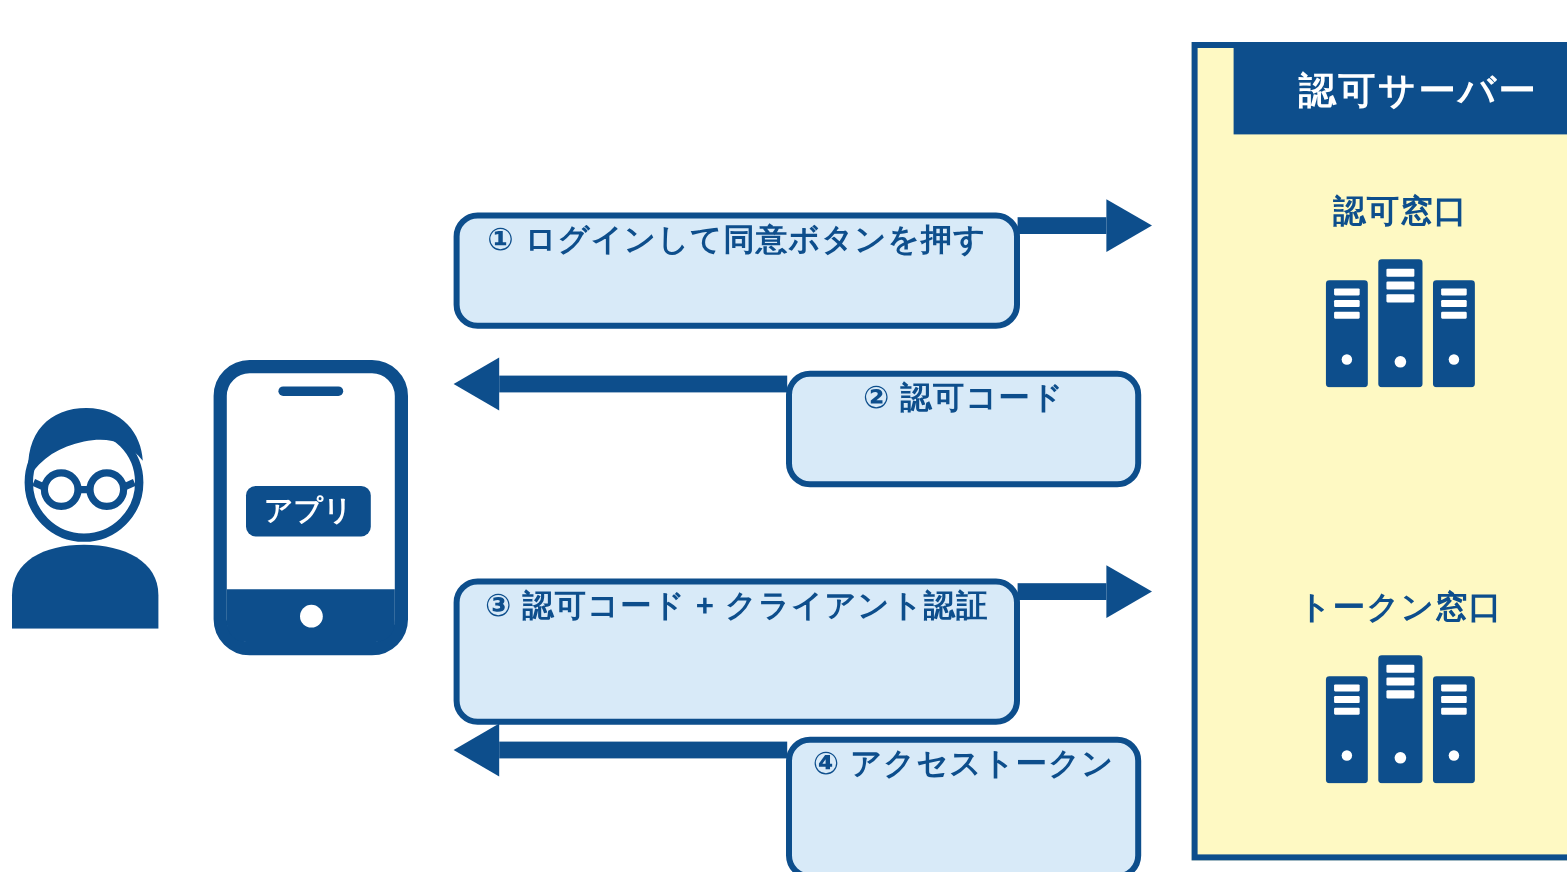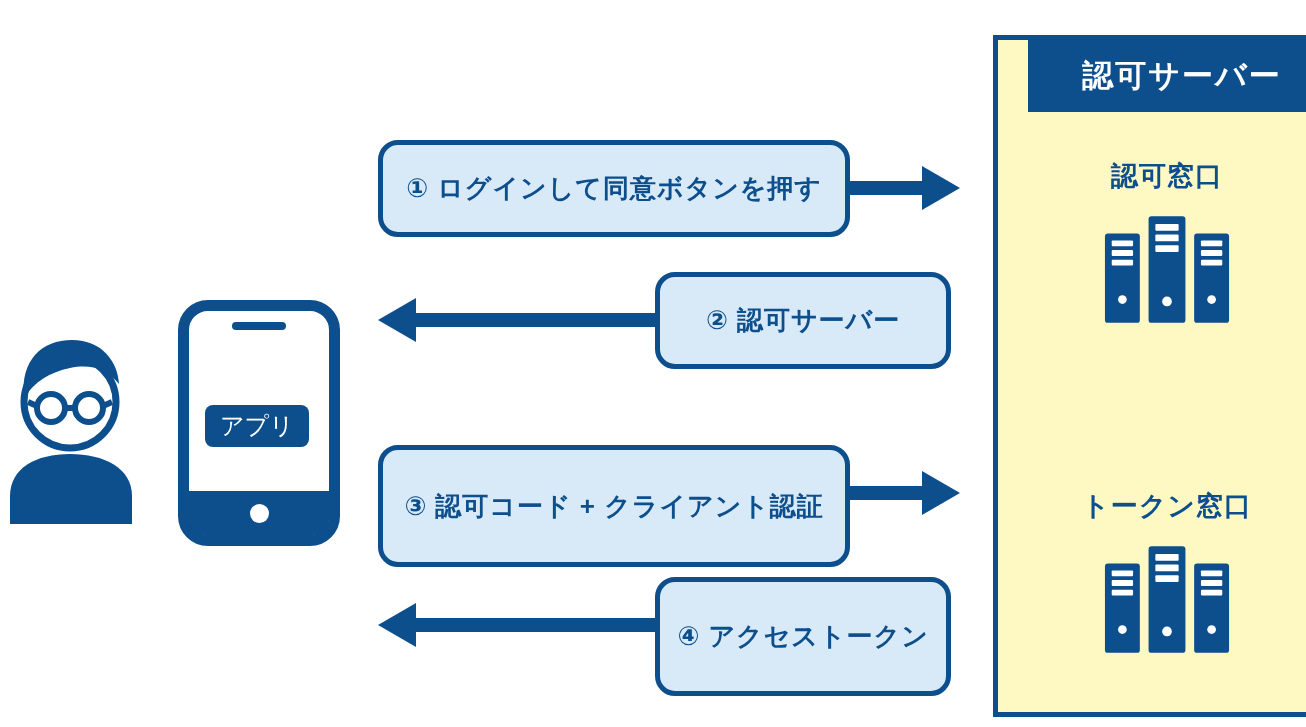--- a/index.html
+++ b/index.html
@@ -18,33 +18,33 @@
   .phone{
     position:absolute;left:178px;top:300px;width:162px;height:246px;box-sizing:border-box;
     border:11px solid var(--primary);border-radius:30px;background:#fff;
   }
   .speaker{
     position:absolute;top:11px;left:50%;transform:translateX(-50%);
     width:54px;height:8px;border-radius:4px;background:var(--primary);
   }
   .app-label{
     position:absolute;top:94px;left:16px;background:var(--primary);color:var(--text-on-primary);
-    font-size:24px;font-weight:normal;padding:9px 15px;border-radius:8px;line-height:1;
+    font-size:24px;font-weight:bold;padding:9px 15px;border-radius:8px;line-height:1;
   }
   .phone-bottom{
     position:absolute;bottom:0;left:0;right:0;height:44px;background:var(--primary);
     border-radius:0 0 16px 16px;display:flex;align-items:center;justify-content:center;
   }
   .home-btn{width:19px;height:19px;border-radius:50%;background:#fff;}
   
   .msg-box{
     position:absolute;box-sizing:border-box;background:var(--box-fill);
     border:5px solid var(--primary);border-radius:20px;
-    display:flex;align-items:center;justify-content:center;
-    color:var(--primary);font-weight:bold;font-size:26px;letter-spacing:1px;
+    display:flex;align-items:flex-start;justify-content:center;
+    color:var(--primary);font-weight:bold;font-size:26px;letter-spacing:1px;margin-top:37px;
   }
   
   .arrow{position:absolute;display:flex;align-items:center;}
   .bar{height:14px;background:var(--primary);}
   .head-right{width:0;height:0;border-top:22px solid transparent;border-bottom:22px solid transparent;border-left:38px solid var(--primary);}
   .head-left{width:0;height:0;border-top:22px solid transparent;border-bottom:22px solid transparent;border-right:38px solid var(--primary);}
   
   .server-panel{
     position:absolute;left:993px;top:35px;width:348px;height:682px;box-sizing:border-box;
     border:5px solid var(--primary);background:#fef9c3;padding-left:30px;
@@ -84,21 +84,21 @@
 
   <div class="msg-box" style="left:378px;top:140px;width:472px;height:97px;">
     <span>① ログインして同意ボタンを押す</span>
   </div>
   <div class="arrow" style="left:848px;top:166px;">
     <div class="bar" style="width:74px"></div>
     <div class="head-right"></div>
   </div>
 
   <div class="msg-box" style="left:655px;top:272px;width:296px;height:97px;">
-    <span>② 認可サーバー</span>
+    <span>② 認可コード</span>
   </div>
   <div class="arrow" style="left:378px;top:298px;">
     <div class="head-left"></div>
     <div class="bar" style="width:240px"></div>
   </div>
 
   <div class="msg-box" style="left:378px;top:445px;width:472px;height:122px;">
     <span>③ 認可コード + クライアント認証</span>
   </div>
   <div class="arrow" style="left:848px;top:471px;">

